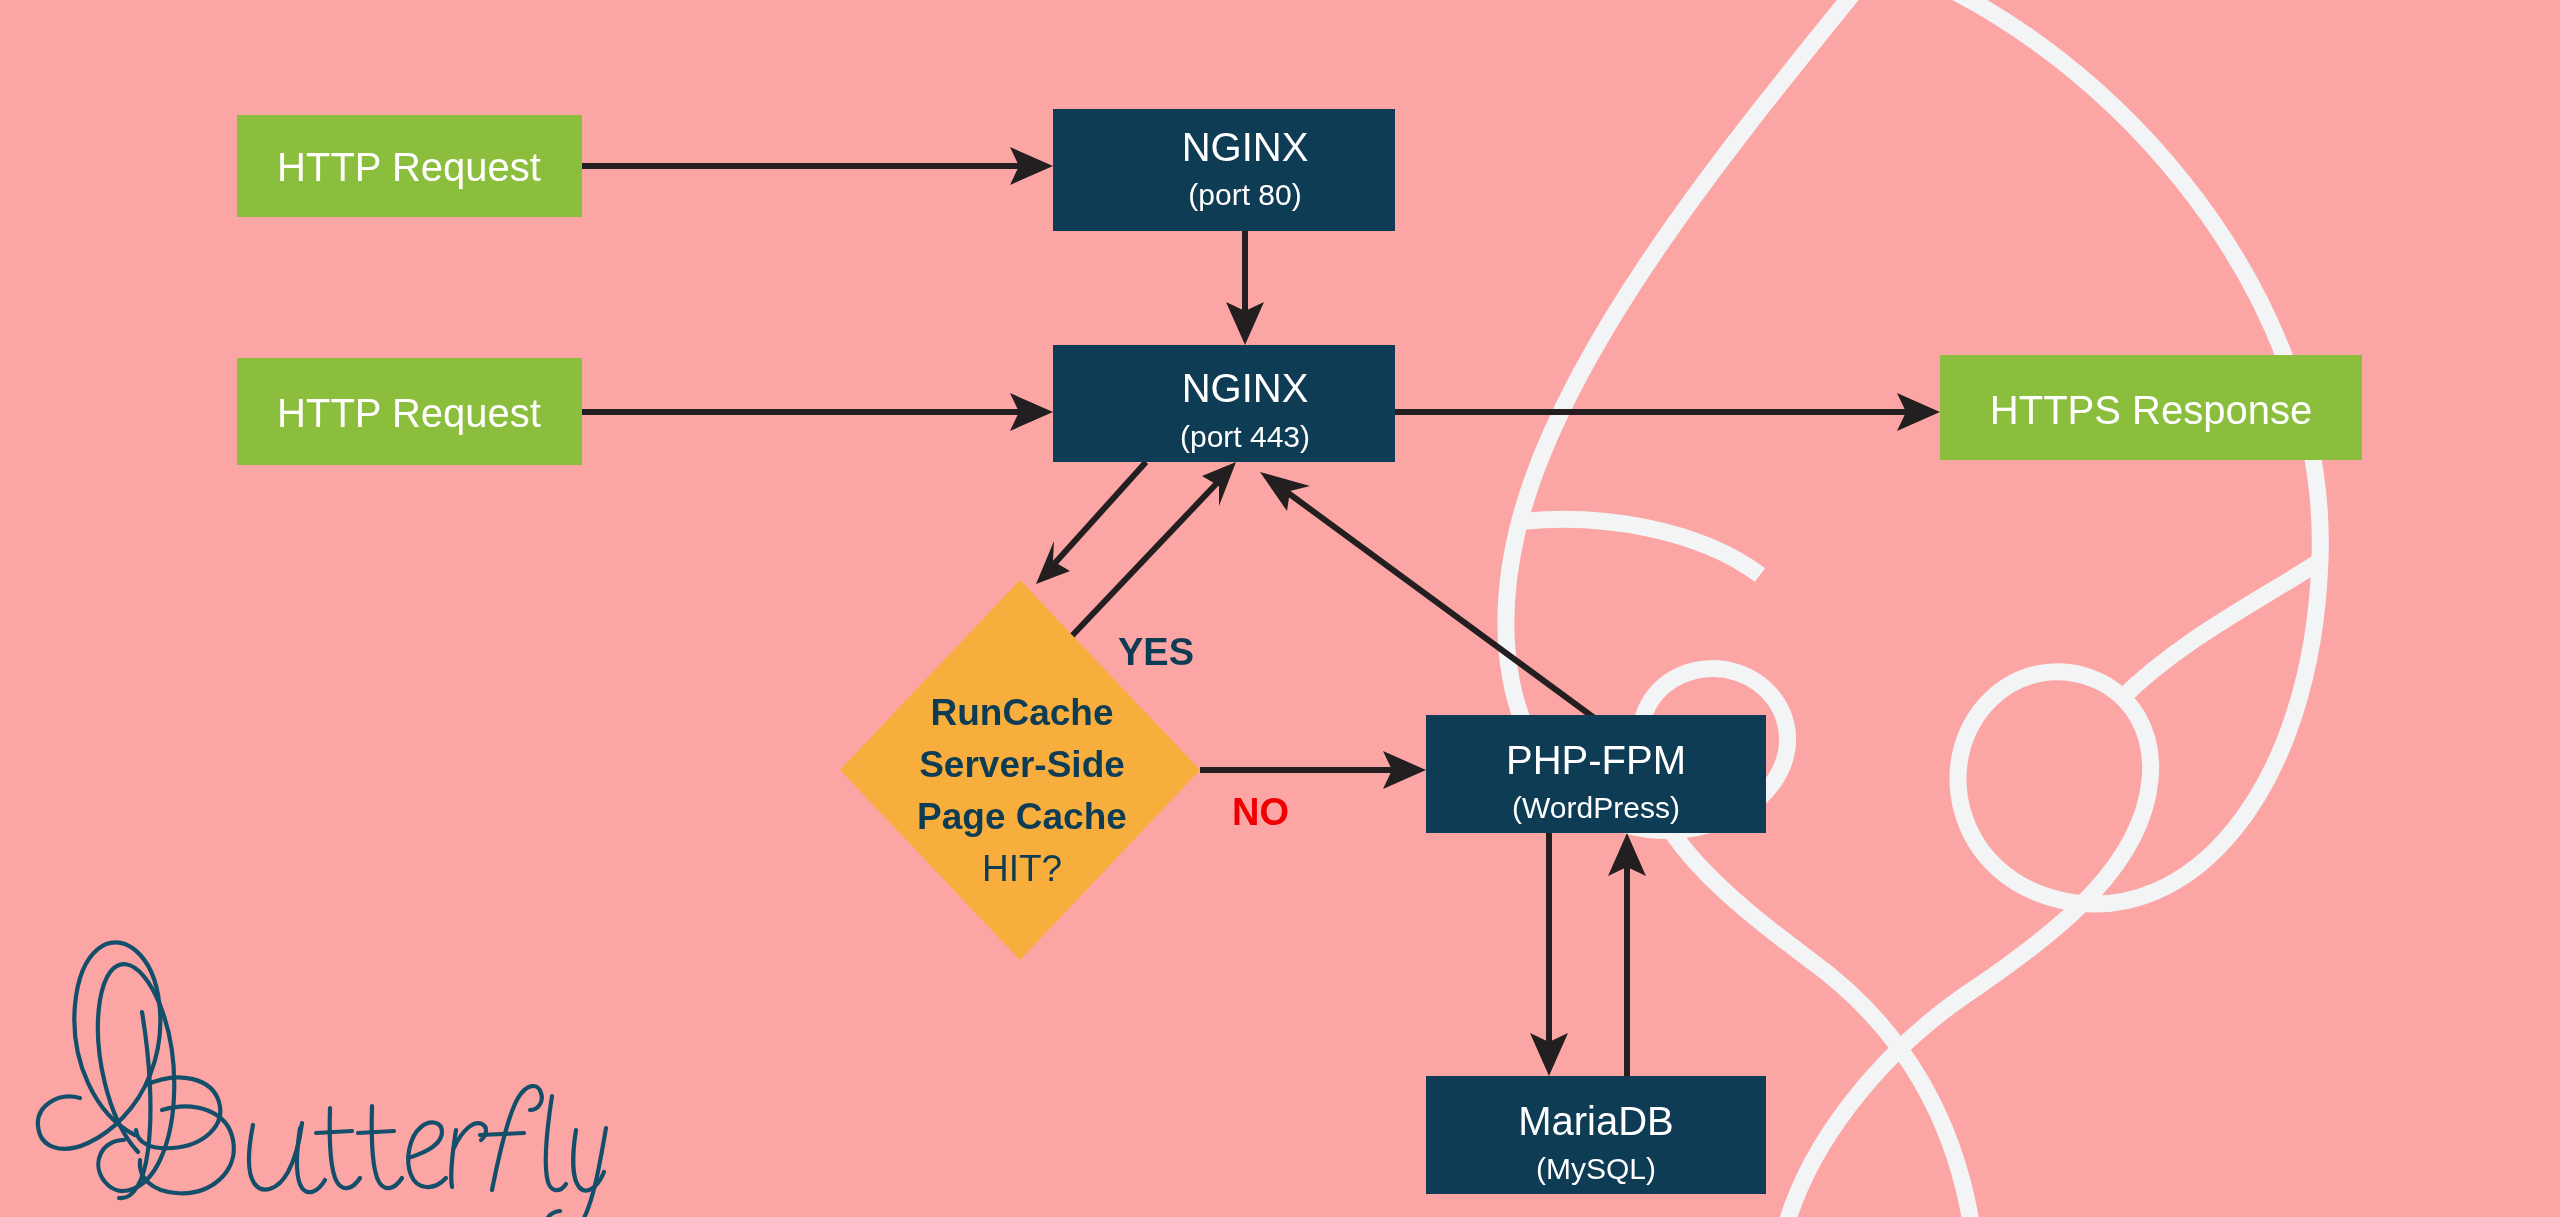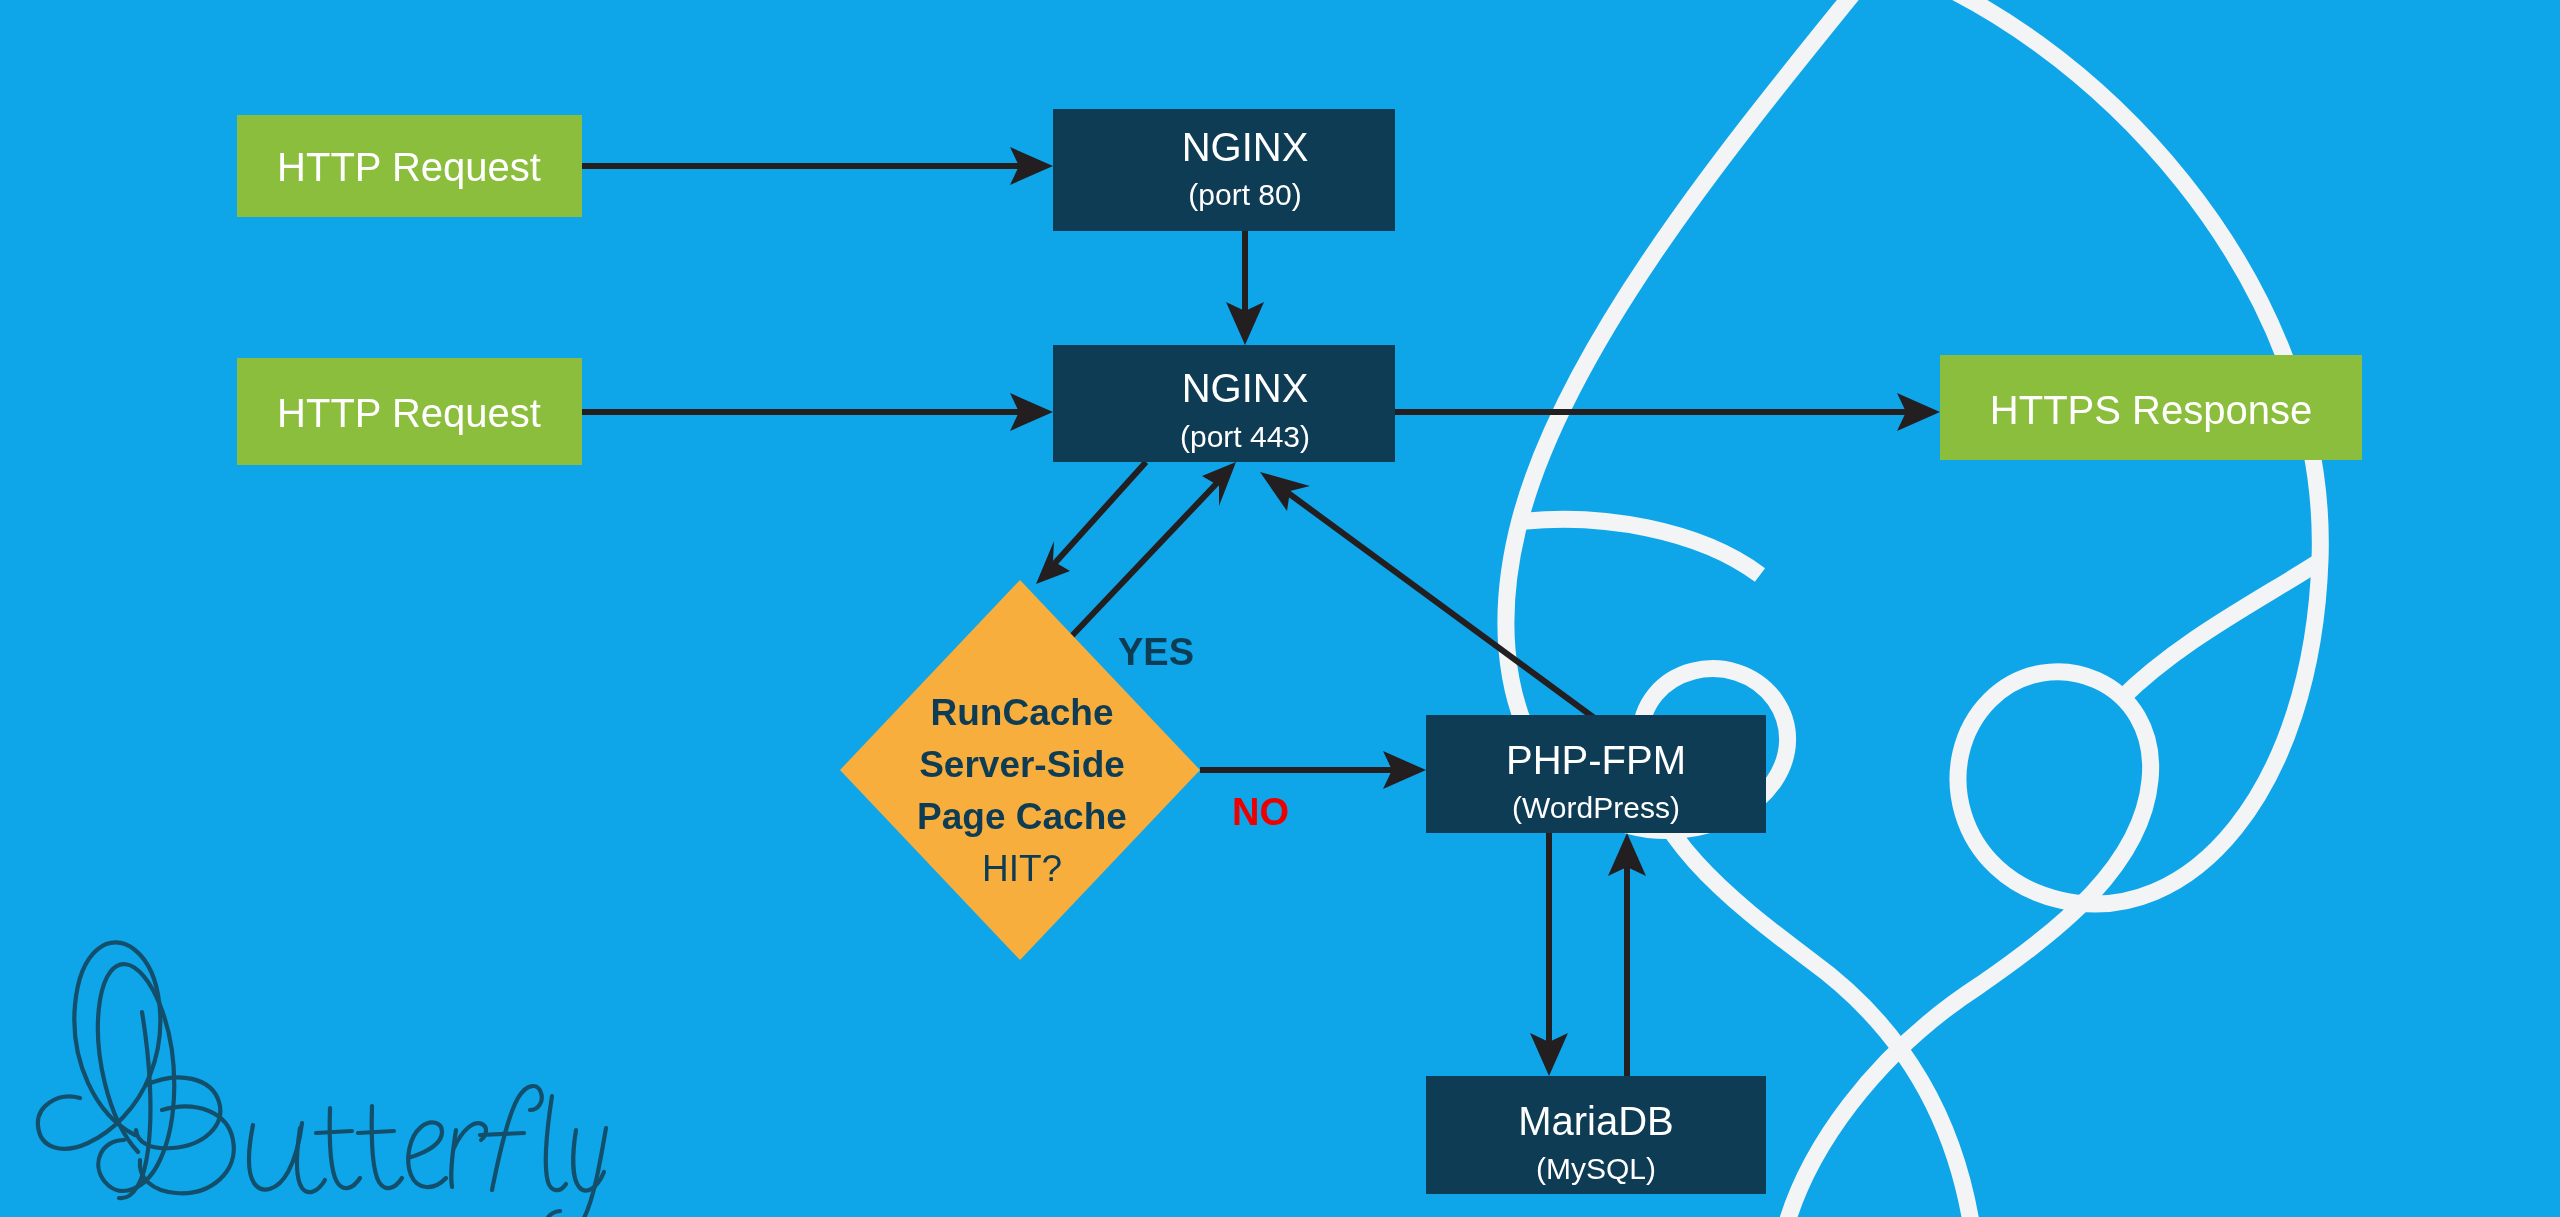--- a/index.html
+++ b/index.html
@@ -10,21 +10,21 @@
   body {
     width: 2560px;
     height: 1217px;
     overflow: hidden;
     font-family: "Liberation Sans", sans-serif;
   }
   #stage {
     position: relative;
     width: 2560px;
     height: 1217px;
-    background: #0ea5e9;
+    background: #fca5a5;
   }
   #diagram-svg {
     position: absolute;
     top: 0;
     left: 0;
     width: 2560px;
     height: 1217px;
   }
   .node-label-main {
     font-family: "Liberation Sans", sans-serif;

